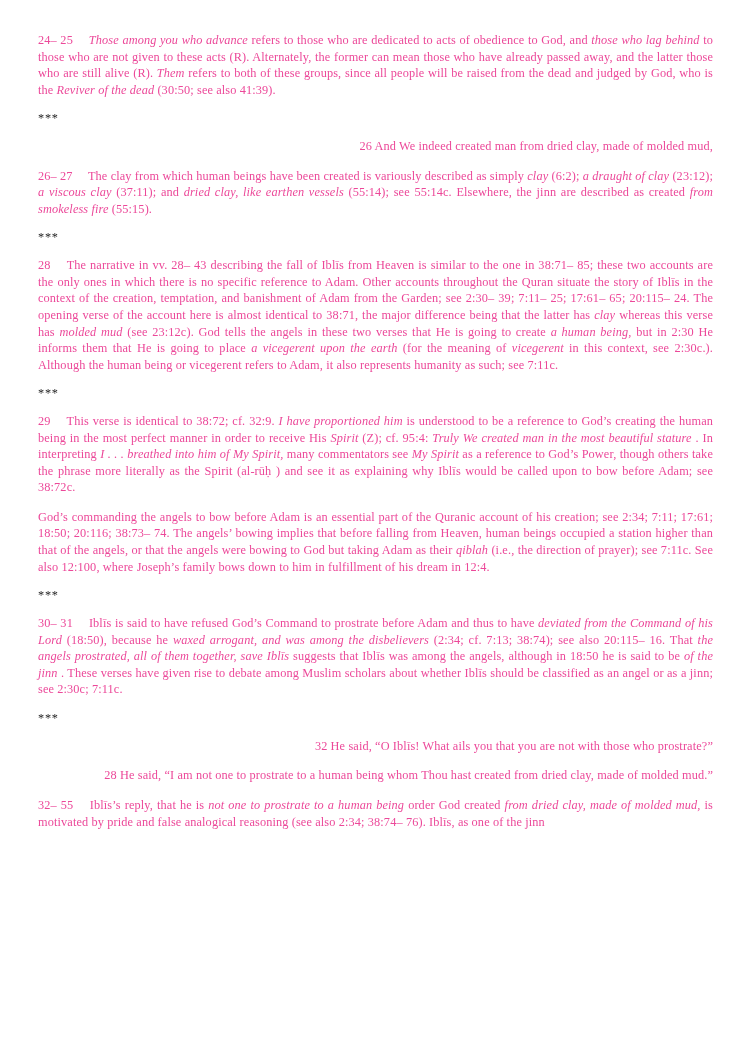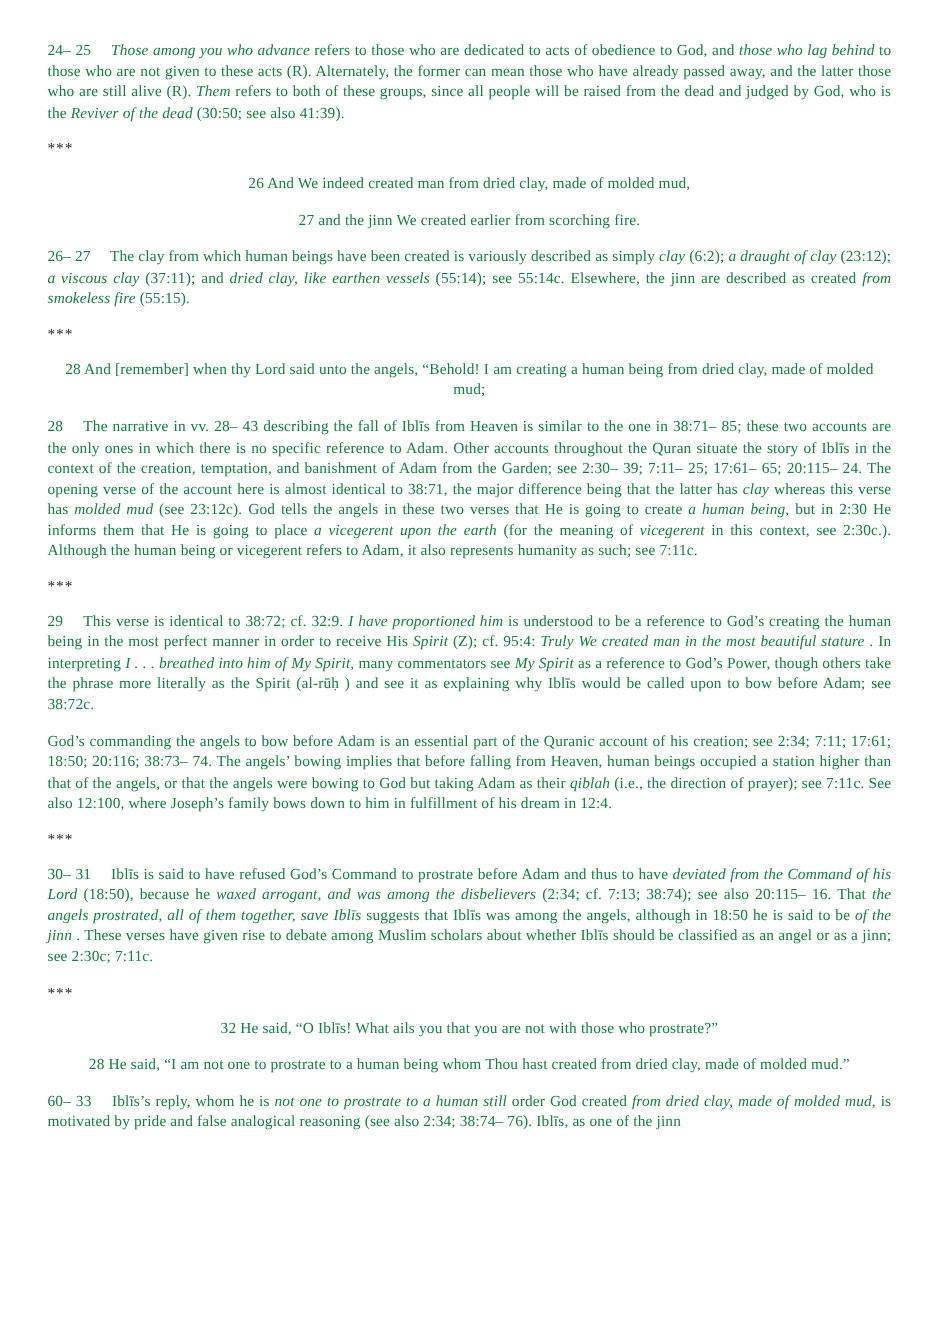--- a/index.html
+++ b/index.html
@@ -23,28 +23,28 @@
     padding: 32px 36px 0 38px;
     background: #ffffff;
     overflow: hidden;
   }
   .block {
     font-size: 12.3px;
     line-height: 16.55px;
     text-align: justify;
     text-justify: inter-word;
     margin: 0 0 13px 0;
-    color: #15803d;
+    color: #ec4899;
     letter-spacing: 0.01em;
   }
   .block:last-child { margin-bottom: 0; }
 
   
   .verse {
-    text-align: center;
+    text-align: right;
   }
 
   
   .commentary .lbl {
     white-space: pre;
   }
 
   
   .sep {
     font-size: 12.3px;
@@ -60,28 +60,26 @@
   .page { filter: none; }
 </style>
 </head>
 <body>
 
 <div class="page">
   <div id="content">
       <p class="block commentary"><span class="lbl">24– 25  </span><i>Those among you who advance</i><span> refers to those who are dedicated to acts of obedience to God, and </span><i>those who lag behind</i><span> to those who are not given to these acts (R). Alternately, the former can mean those who have already passed away, and the latter those who are still alive (R). </span><i>Them</i><span> refers to both of these groups, since all people will be raised from the dead and judged by God, who is the </span><i>Reviver of the dead</i><span> (30:50; see also 41:39).</span></p>
       <p class="sep">***</p>
       <p class="block verse"><span>26 And We indeed created man from dried clay, made of molded mud,</span></p>
-      <p class="block verse"><span>27 and the jinn We created earlier from scorching fire.</span></p>
       <p class="block commentary"><span class="lbl">26– 27  </span><span>The clay from which human beings have been created is variously described as simply </span><i>clay</i><span> (6:2); </span><i>a draught of clay</i><span> (23:12); </span><i>a viscous clay</i><span> (37:11); and </span><i>dried clay, like earthen vessels</i><span> (55:14); see 55:14c. Elsewhere, the jinn are described as created </span><i>from smokeless fire</i><span> (55:15).</span></p>
       <p class="sep">***</p>
-      <p class="block verse"><span>28 And [remember] when thy Lord said unto the angels, “Behold! I am creating a human being from dried clay, made of molded mud;</span></p>
       <p class="block commentary"><span class="lbl">28  </span><span>The narrative in vv. 28– 43 describing the fall of Iblīs from Heaven is similar to the one in 38:71– 85; these two accounts are the only ones in which there is no specific reference to Adam. Other accounts throughout the Quran situate the story of Iblīs in the context of the creation, temptation, and banishment of Adam from the Garden; see 2:30– 39; 7:11– 25; 17:61– 65; 20:115– 24. The opening verse of the account here is almost identical to 38:71, the major difference being that the latter has </span><i>clay</i><span> whereas this verse has </span><i>molded mud</i><span> (see 23:12c). God tells the angels in these two verses that He is going to create </span><i>a human being,</i><span> but in 2:30 He informs them that He is going to place </span><i>a vicegerent upon the earth</i><span> (for the meaning of </span><i>vicegerent</i><span> in this context, see 2:30c.). Although the human being or vicegerent refers to Adam, it also represents humanity as such; see 7:11c.</span></p>
       <p class="sep">***</p>
       <p class="block commentary"><span class="lbl">29  </span><span>This verse is identical to 38:72; cf. 32:9. </span><i>I have proportioned him</i><span> is understood to be a reference to God’s creating the human being in the most perfect manner in order to receive His </span><i>Spirit</i><span> (Z); cf. 95:4: </span><i>Truly We created man in the most beautiful stature</i><span> . In interpreting </span><i>I . . . breathed into him of My Spirit,</i><span> many commentators see </span><i>My Spirit</i><span> as a reference to God’s Power, though others take the phrase more literally as the Spirit (al-rūḥ ) and see it as explaining why Iblīs would be called upon to bow before Adam; see 38:72c.</span></p>
       <p class="block commentary"><span>God’s commanding the angels to bow before Adam is an essential part of the Quranic account of his creation; see 2:34; 7:11; 17:61; 18:50; 20:116; 38:73– 74. The angels’ bowing implies that before falling from Heaven, human beings occupied a station higher than that of the angels, or that the angels were bowing to God but taking Adam as their </span><i>qiblah</i><span> (i.e., the direction of prayer); see 7:11c. See also 12:100, where Joseph’s family bows down to him in fulfillment of his dream in 12:4.</span></p>
       <p class="sep">***</p>
       <p class="block commentary"><span class="lbl">30– 31  </span><span>Iblīs is said to have refused God’s Command to prostrate before Adam and thus to have </span><i>deviated from the Command of his Lord</i><span> (18:50), because he </span><i>waxed arrogant, and was among the disbelievers</i><span> (2:34; cf. 7:13; 38:74); see also 20:115– 16. That </span><i>the angels prostrated, all of them together, save Iblīs</i><span> suggests that Iblīs was among the angels, although in 18:50 he is said to be </span><i>of the jinn</i><span> . These verses have given rise to debate among Muslim scholars about whether Iblīs should be classified as an angel or as a jinn; see 2:30c; 7:11c.</span></p>
       <p class="sep">***</p>
       <p class="block verse"><span>32 He said, “O Iblīs! What ails you that you are not with those who prostrate?”</span></p>
       <p class="block verse"><span>28 He said, “I am not one to prostrate to a human being whom Thou hast created from dried clay, made of molded mud.”</span></p>
-      <p class="block commentary"><span class="lbl">60– 33  </span><span>Iblīs’s reply, whom he is </span><i>not one to prostrate to a human still</i><span> order God created </span><i>from dried clay, made of molded mud,</i><span> is motivated by pride and false analogical reasoning (see also 2:34; 38:74– 76). Iblīs, as one of the jinn</span></p>
+      <p class="block commentary"><span class="lbl">32– 55  </span><span>Iblīs’s reply, that he is </span><i>not one to prostrate to a human being</i><span> order God created </span><i>from dried clay, made of molded mud,</i><span> is motivated by pride and false analogical reasoning (see also 2:34; 38:74– 76). Iblīs, as one of the jinn</span></p>
     </div>
 </div>
 
 </body></html>

